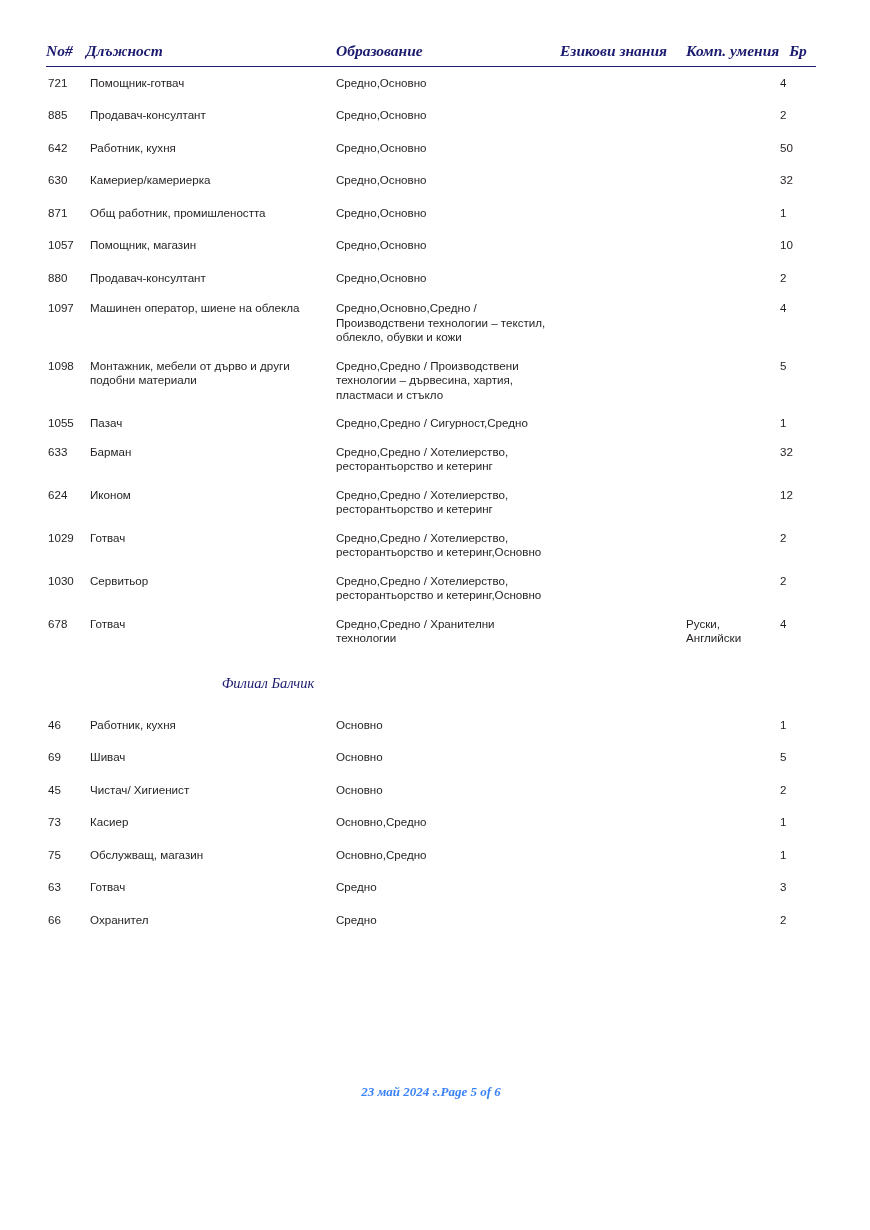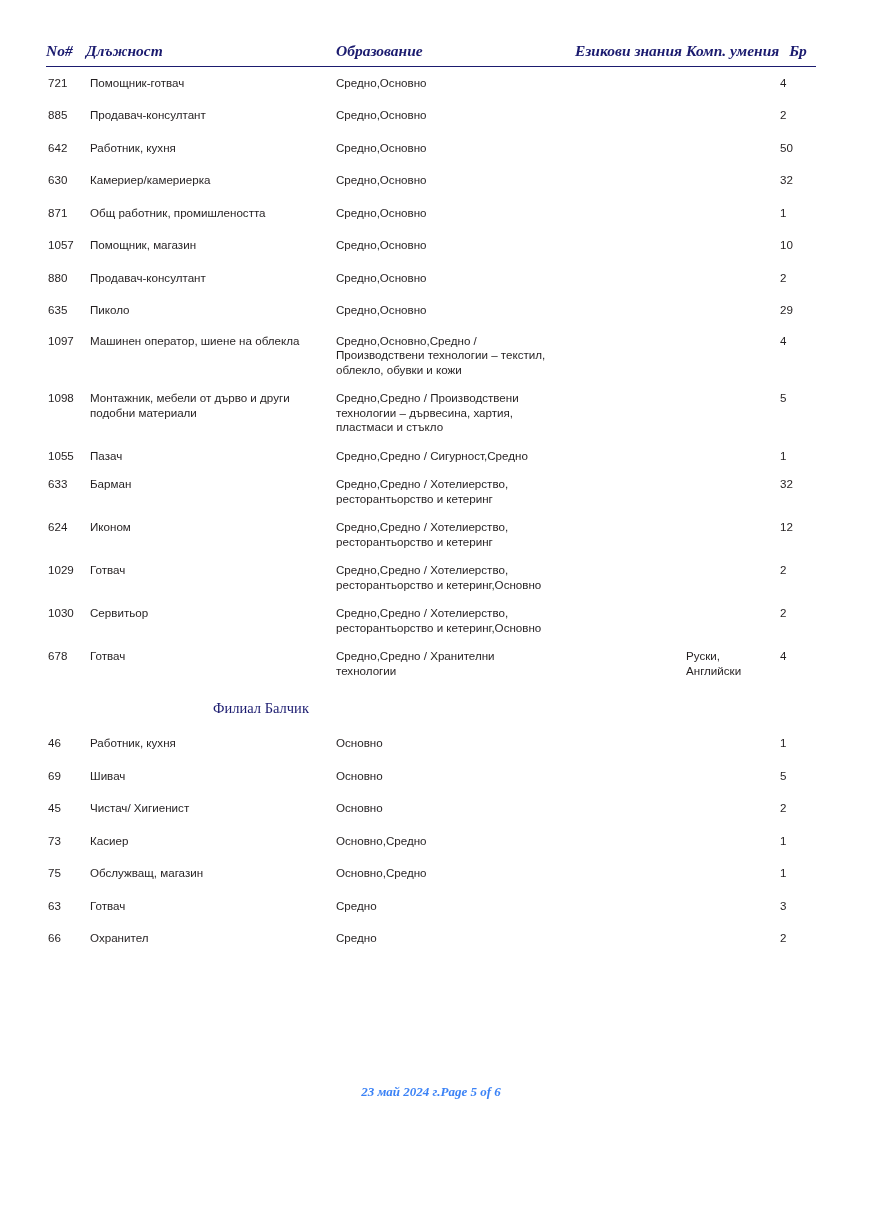--- a/index.html
+++ b/index.html
@@ -45,21 +45,21 @@
     font-family: "Liberation Serif", serif;
     font-style: italic;
     font-weight: bold;
     font-size: 15.5px;
     color: #1b1b6f;
     text-align: left;
     padding: 0 0 6px 0;
     vertical-align: bottom;
     white-space: nowrap;
   }
-  thead th.th-lang { text-align: right; padding-left: 2px; }
+  thead th.th-lang { text-align: left; padding-left: 2px; }
   thead th.th-comp { text-align: left; padding-left: 4px; margin-top: 40px; }
   thead th.th-cnt  { text-align: center; padding-left: 6px; }
   thead tr {
     border-bottom: 1.6px solid #1b1b6f;
   }
   tbody td {
     font-size: 11.6px;
     color: #231f20;
     vertical-align: top;
     padding: 9px 0 9px 0;
@@ -71,25 +71,26 @@
   tbody td.c-lang { padding-left: 2px; }
   tbody td.c-comp { padding-left: 4px; }
   tbody td.c-cnt  { padding-left: 6px; }
   tbody tr.tight td { padding-top: 7px; padding-bottom: 7px; }
 
   tr.section-row td {
     padding: 14px 0 10px 0;
   }
   .section-title {
     font-family: "Liberation Serif", serif;
+    font-style: italic;
     font-size: 14.5px;
     color: #1b1b6f;
     text-align: center;
     width: 430px;
-    margin: 0;
+    margin: 7px;
   }
   .footer {
     position: absolute;
     left: 46px;
     top: 1080px;
     width: 770px;
     display: flex;
     justify-content: center;
     font-family: "Liberation Serif", serif;
     font-style: italic;
@@ -173,28 +174,20 @@
           <td class="c-cnt">10</td>
         </tr>
         <tr>
           <td class="c-no">880</td>
           <td class="c-pos">Продавач-консултант</td>
           <td class="c-edu">Средно,Основно</td>
           <td class="c-lang"></td>
           <td class="c-comp"></td>
           <td class="c-cnt">2</td>
         </tr>
-        <tr>
-          <td class="c-no">635</td>
-          <td class="c-pos">Пиколо</td>
-          <td class="c-edu">Средно,Основно</td>
-          <td class="c-lang"></td>
-          <td class="c-comp"></td>
-          <td class="c-cnt">29</td>
-        </tr>
         <tr class="tight">
           <td class="c-no">1097</td>
           <td class="c-pos">Машинен оператор, шиене на облекла</td>
           <td class="c-edu">Средно,Основно,Средно / Производствени технологии – текстил, облекло, обувки и кожи</td>
           <td class="c-lang"></td>
           <td class="c-comp"></td>
           <td class="c-cnt">4</td>
         </tr>
         <tr class="tight">
           <td class="c-no">1098</td>

